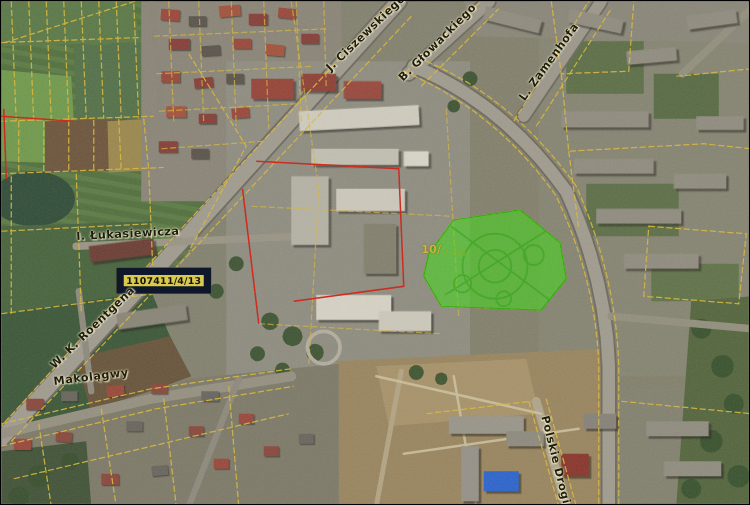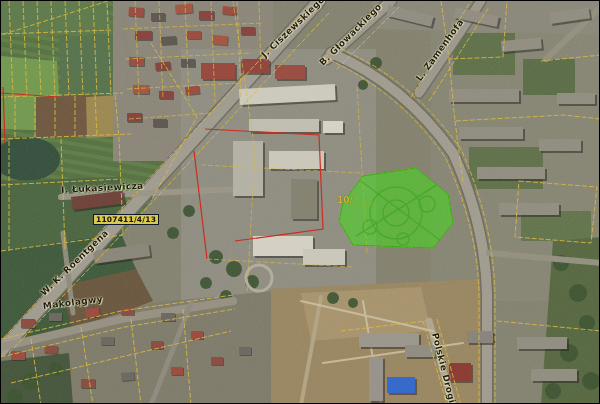--- a/index.html
+++ b/index.html
@@ -11,21 +11,21 @@
   .frame svg{position:absolute;left:0;top:0;display:block;}
   .labels{position:absolute;left:0;top:0;width:100%;height:100%;pointer-events:none;}
   .maplabel{
     position:absolute;white-space:nowrap;
     font:bold 9px "DejaVu Sans",sans-serif;color:#211d0c;
     letter-spacing:.4px;transform-origin:0 50%;
     text-shadow:0 0 2px rgba(245,242,210,.9),0 0 1px rgba(245,242,210,.95),1px 1px 1px rgba(250,248,220,.6);
   }
   .parcelbox{
     position:absolute;left:92px;top:213px;background:#d9c94e;
-    border:1px solid #0f172a;color:#15130a;
+    border:6px solid #0f172a;color:#15130a;
     font:bold 7.5px "DejaVu Sans",sans-serif;line-height:9px;
     padding:0 2px;letter-spacing:.2px;
   }
   .arealabel{position:absolute;white-space:nowrap;font:bold 9px "DejaVu Sans",sans-serif;}
   .arealabel.a0{left:336px;top:194px;color:#cdb53c;text-shadow:0 0 1px rgba(40,60,10,.7);}
   .arealabel.a1{left:353px;top:197px;color:#7fb32d;opacity:.85;font-size:8px;font-family:Liberation Serif, serif;}
   .slab{filter:drop-shadow(2px 2px 0 rgba(32,30,24,.5));}
   .house{filter:drop-shadow(1px 1px 0 rgba(32,30,24,.45));}
 </style>
 </head>

